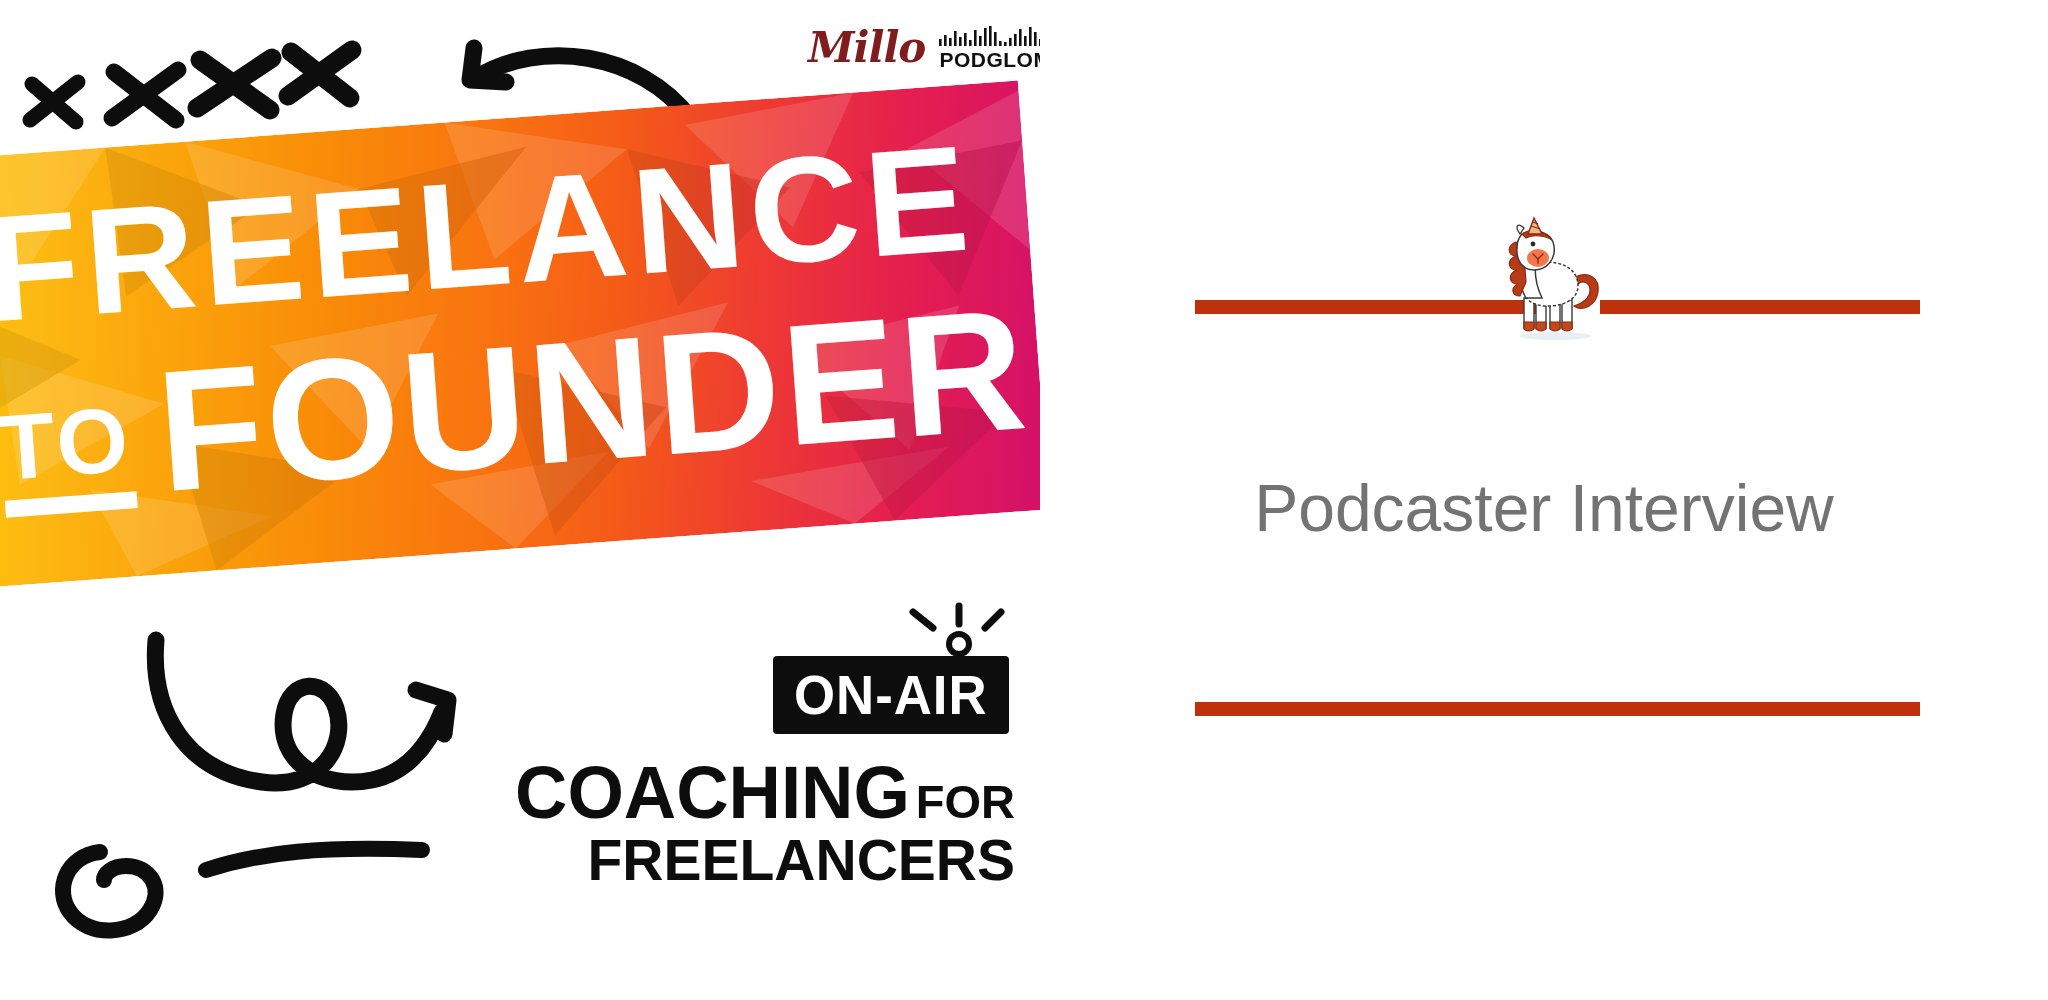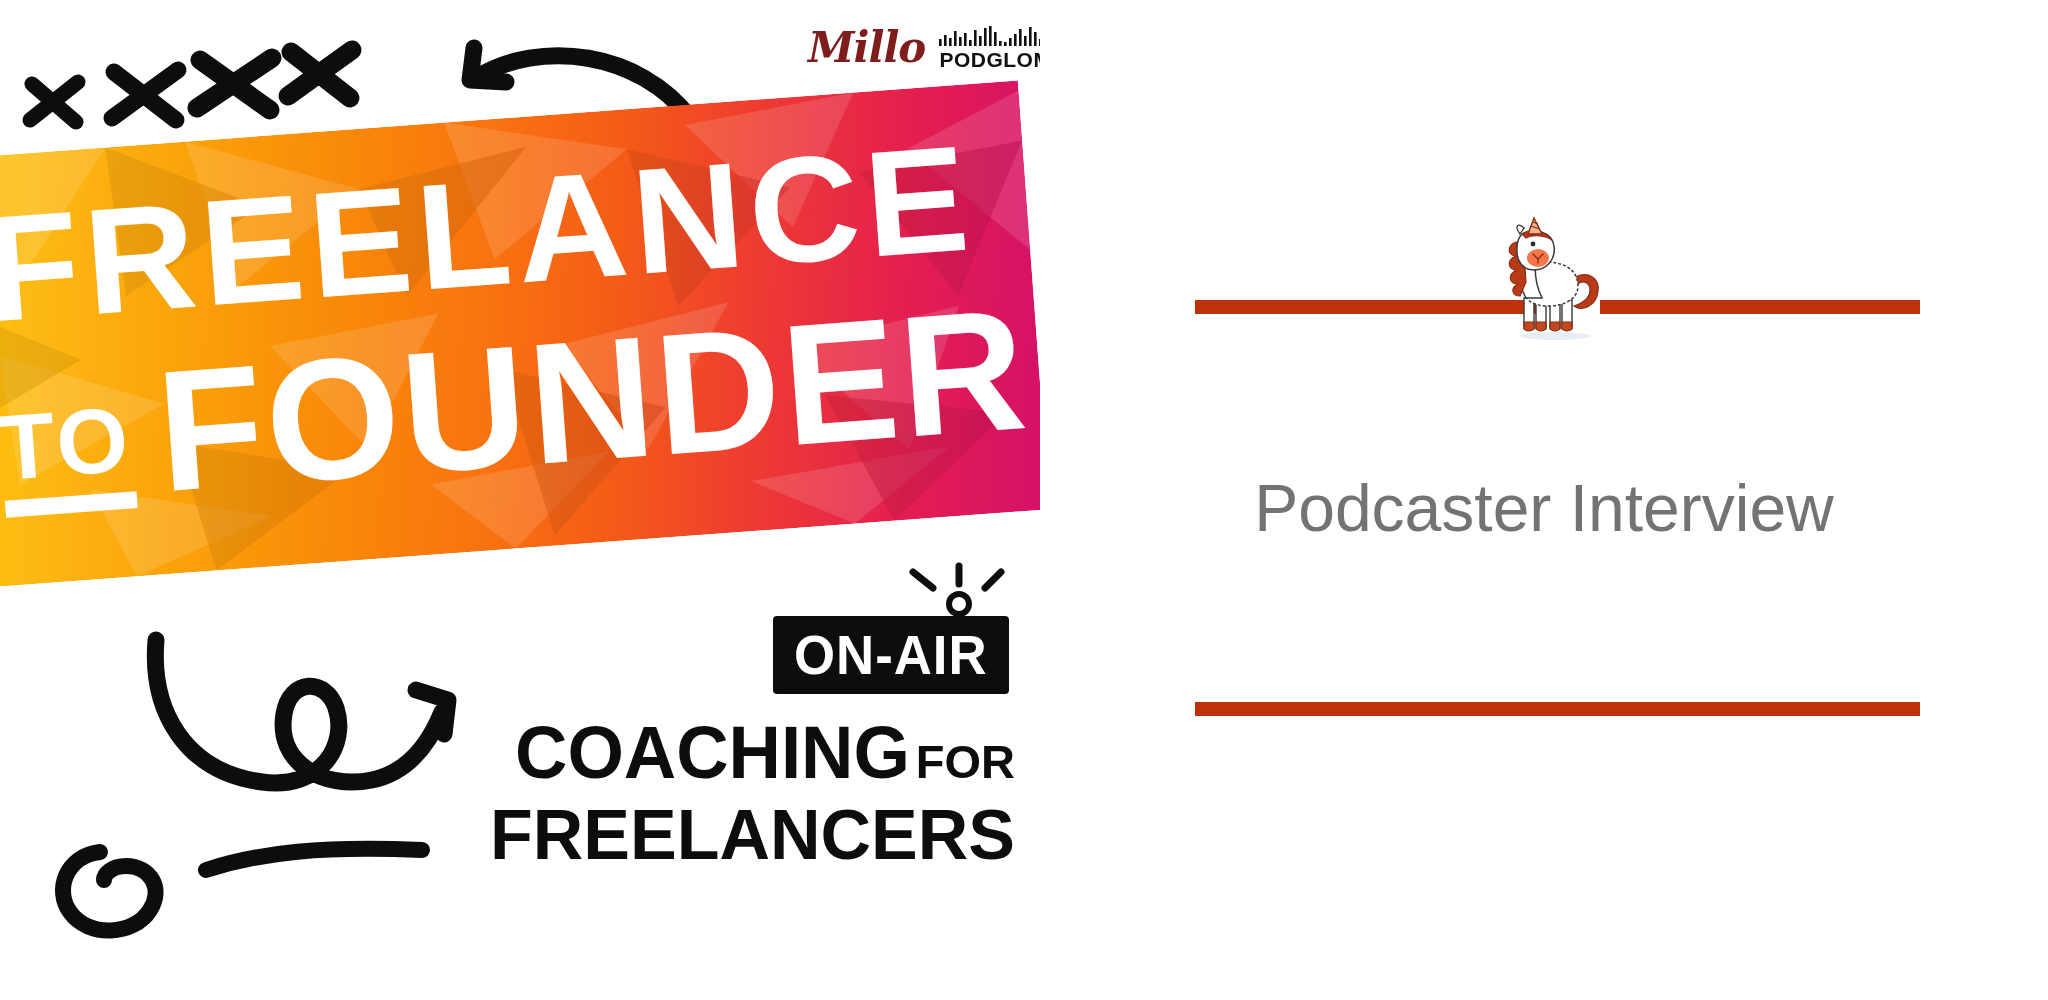--- a/index.html
+++ b/index.html
@@ -122,21 +122,21 @@
     font-size: 172px;
     line-height: .92;
     letter-spacing: 3px;
     transform: scaleX(1.0);
   }
 
   
   #onair-block {
     position: absolute;
     left: 545px;
-    top: 616px;
+    top: 656px;
     width: 470px;
   }
   #onair-badge {
     position: relative;
     margin-left: 228px;
     width: 236px;
     height: 78px;
     background: #0d0d0d;
     border-radius: 4px;
     display: flex;
@@ -183,24 +183,23 @@
   .free-row {
     display: flex;
     justify-content: flex-end;
     margin-top: -8px;
     color: #0d0d0d;
     white-space: nowrap;
   }
   .free-big {
     font-family: "Liberation Sans Narrow", "Liberation Sans", sans-serif;
     font-weight: 700;
-    font-size: 70px;
+    font-size: 57px;
     letter-spacing: 0px;
     transform: scaleX(1.0);
-    margin-top: 8px;
   }
 
   
   #millo-logo {
     position: absolute;
     left: 808px;
     top: 26px;
     display: flex;
     align-items: center;
     gap: 14px;

